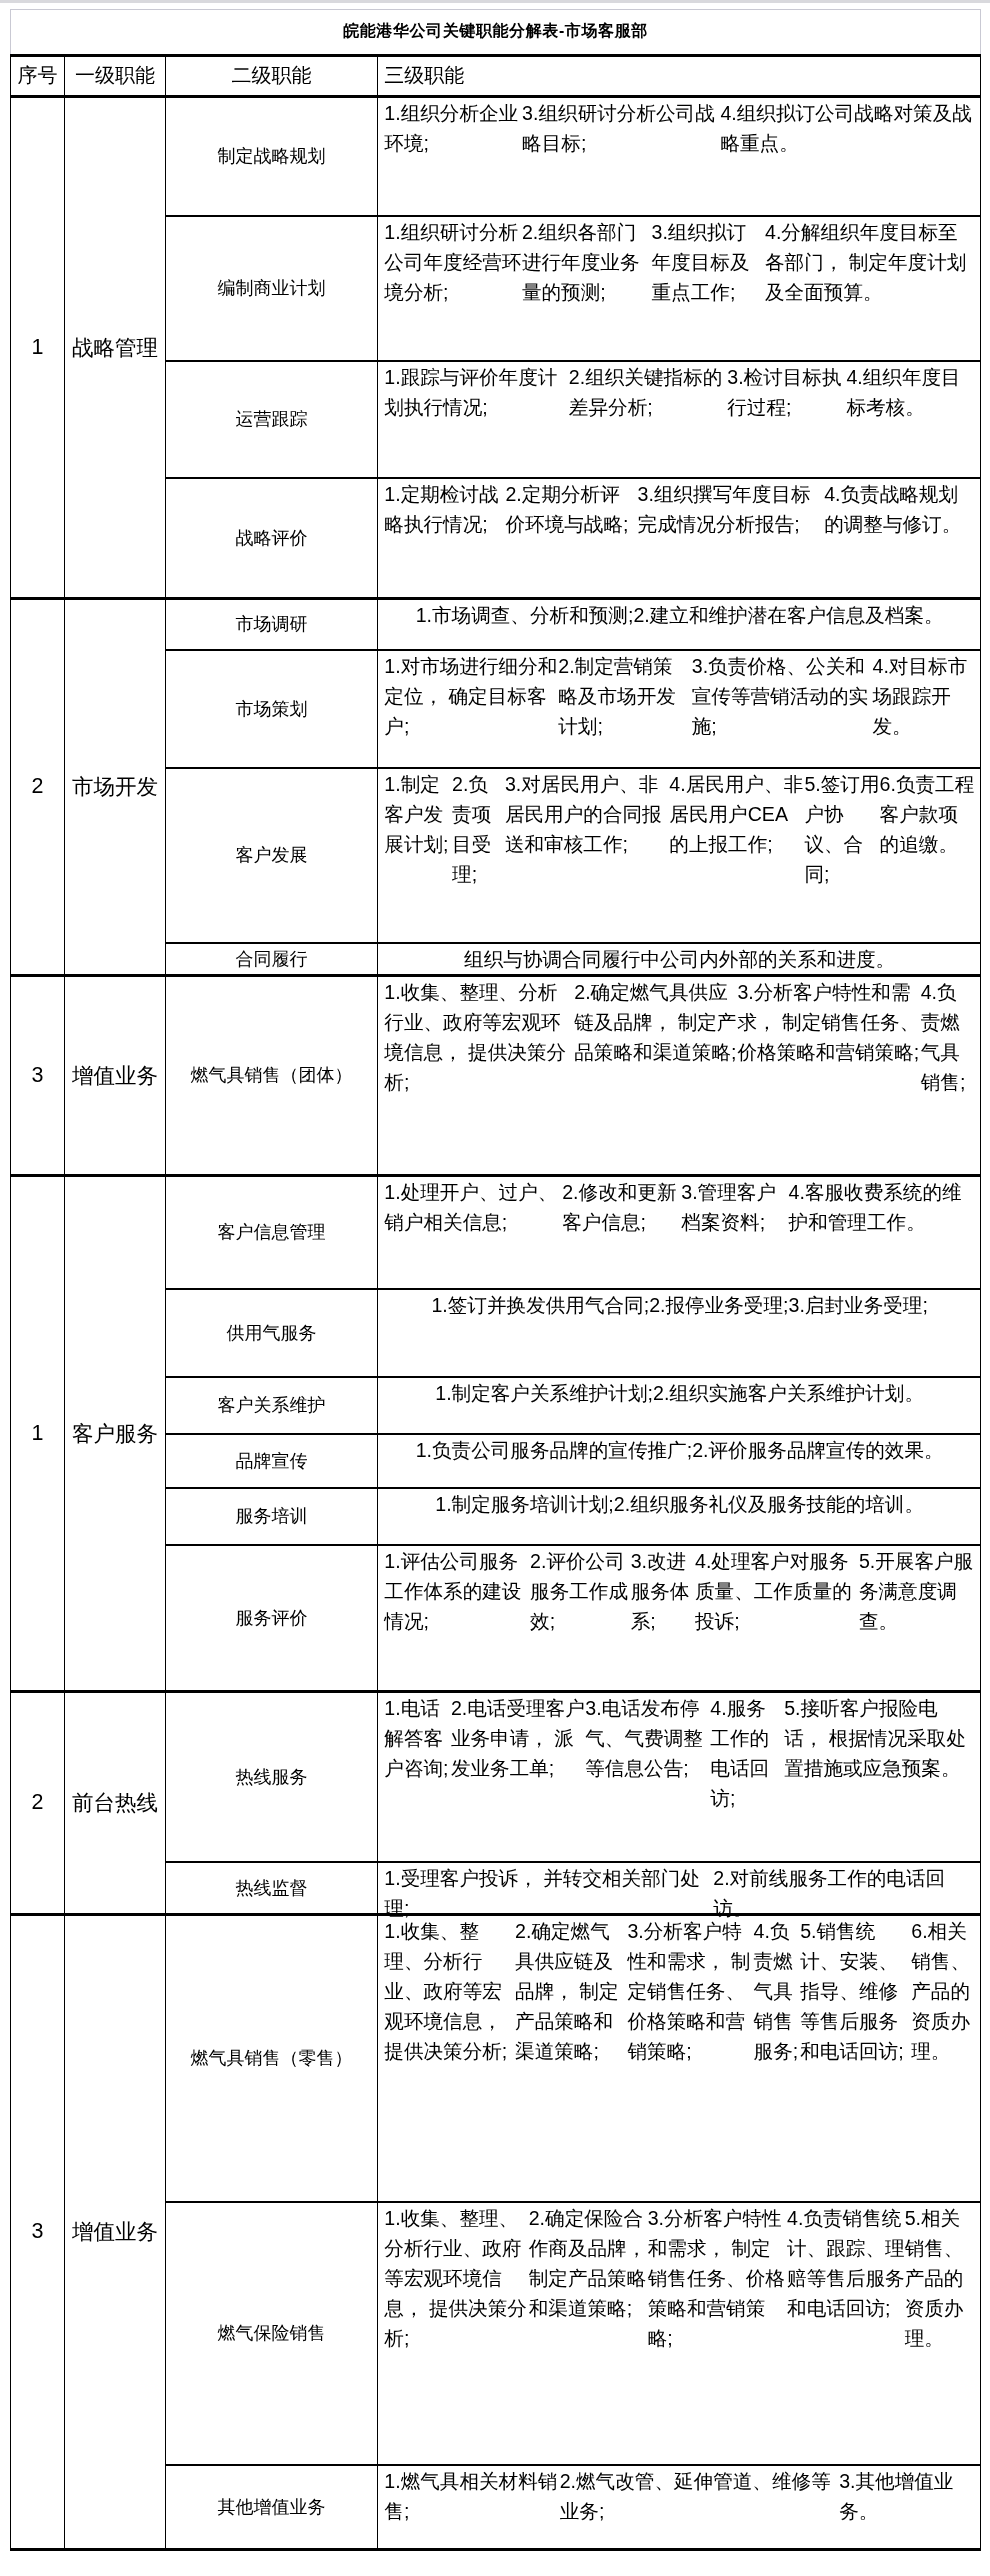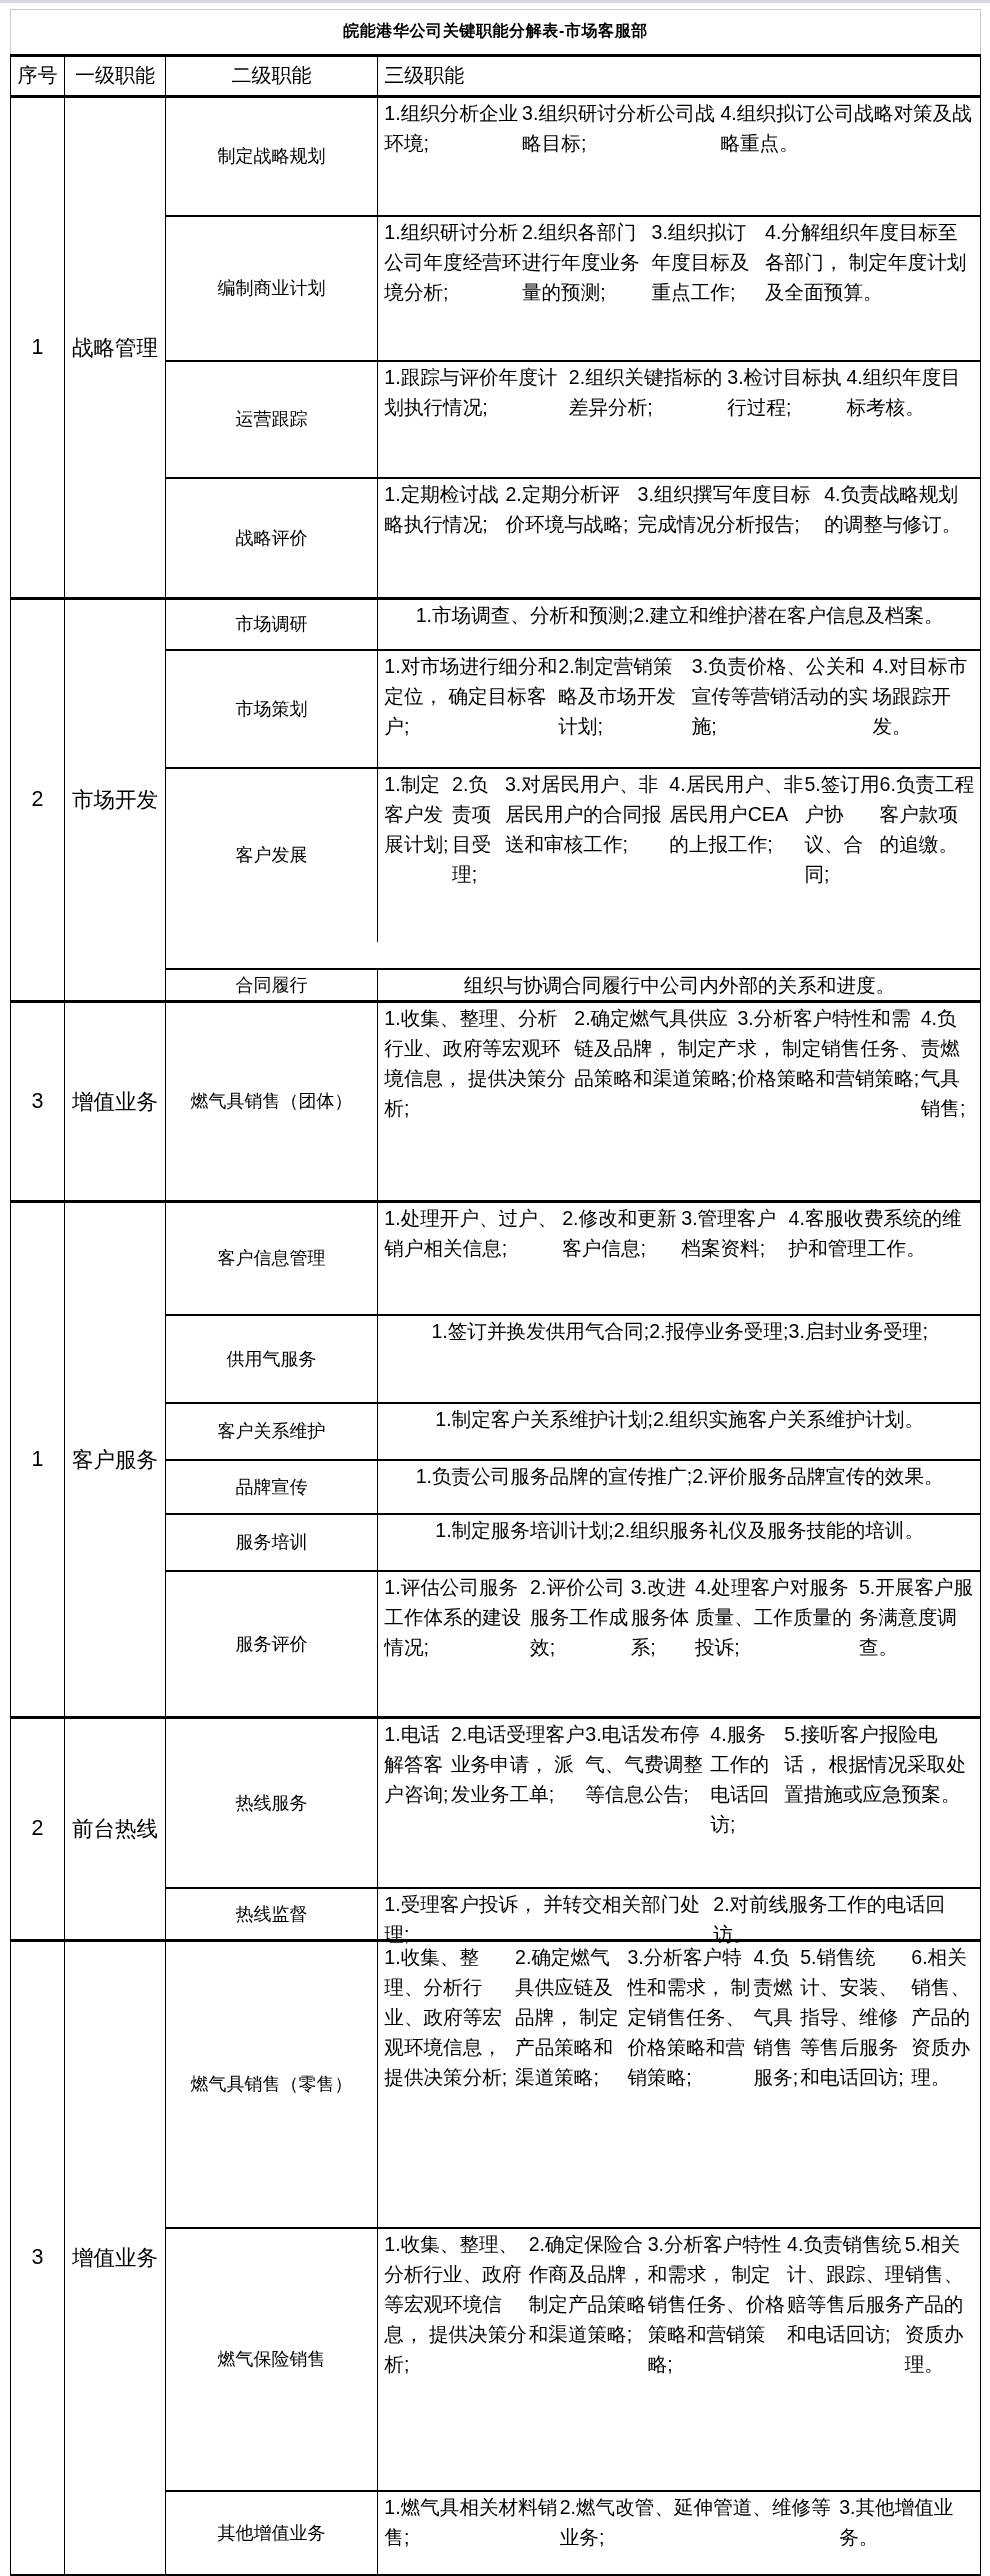--- a/index.html
+++ b/index.html
@@ -153,21 +153,21 @@
               <div class="l2cell c3">客户发展</div>
               <div class="l3cell c4">
                 <div class="item">1.制定客户发展计划;</div>
                 <div class="item">2.负责项目受理;</div>
                 <div class="item">3.对居民用户、非居民用户的合同报送和审核工作;</div>
                 <div class="item">4.居民用户、非居民用户CEA的上报工作;</div>
                 <div class="item">5.签订用户协议、合同;</div>
                 <div class="item">6.负责工程客户款项的追缴。</div>
               </div>
             </div>
-            <div class="subrow" style="height: 32px; margin-top: 26px;">
+            <div class="subrow" style="height: 32px;">
               <div class="l2cell c3">合同履行</div>
               <div class="l3cell c4">
                 <div class="item">组织与协调合同履行中公司内外部的关系和进度。</div>
               </div>
             </div>
           </div>
         </div>
         <div class="group">
           <div class="gcell c1">3</div>
           <div class="gcell c2">增值业务</div>

